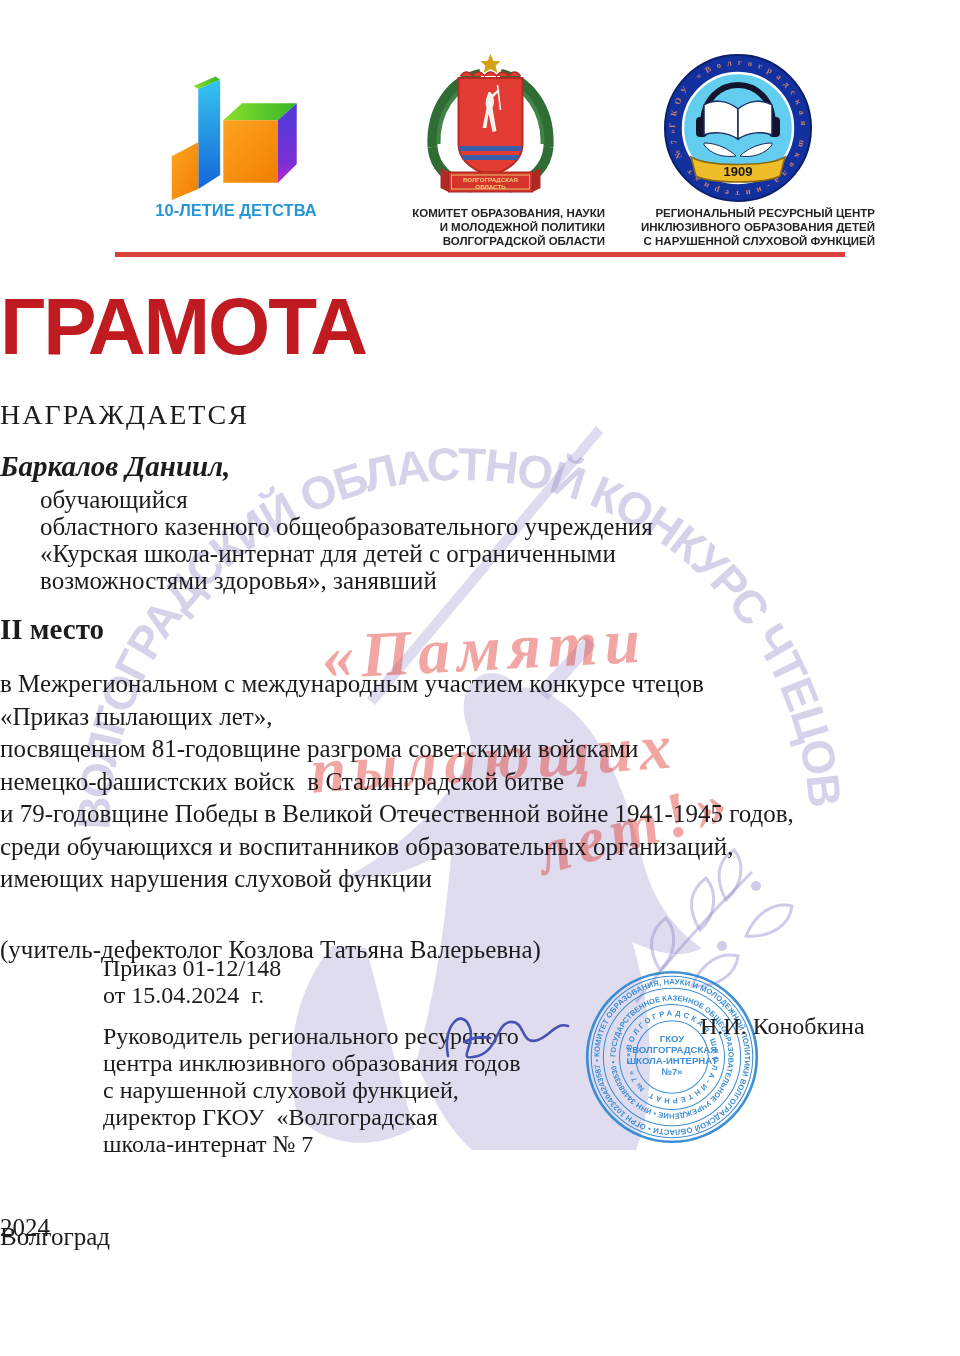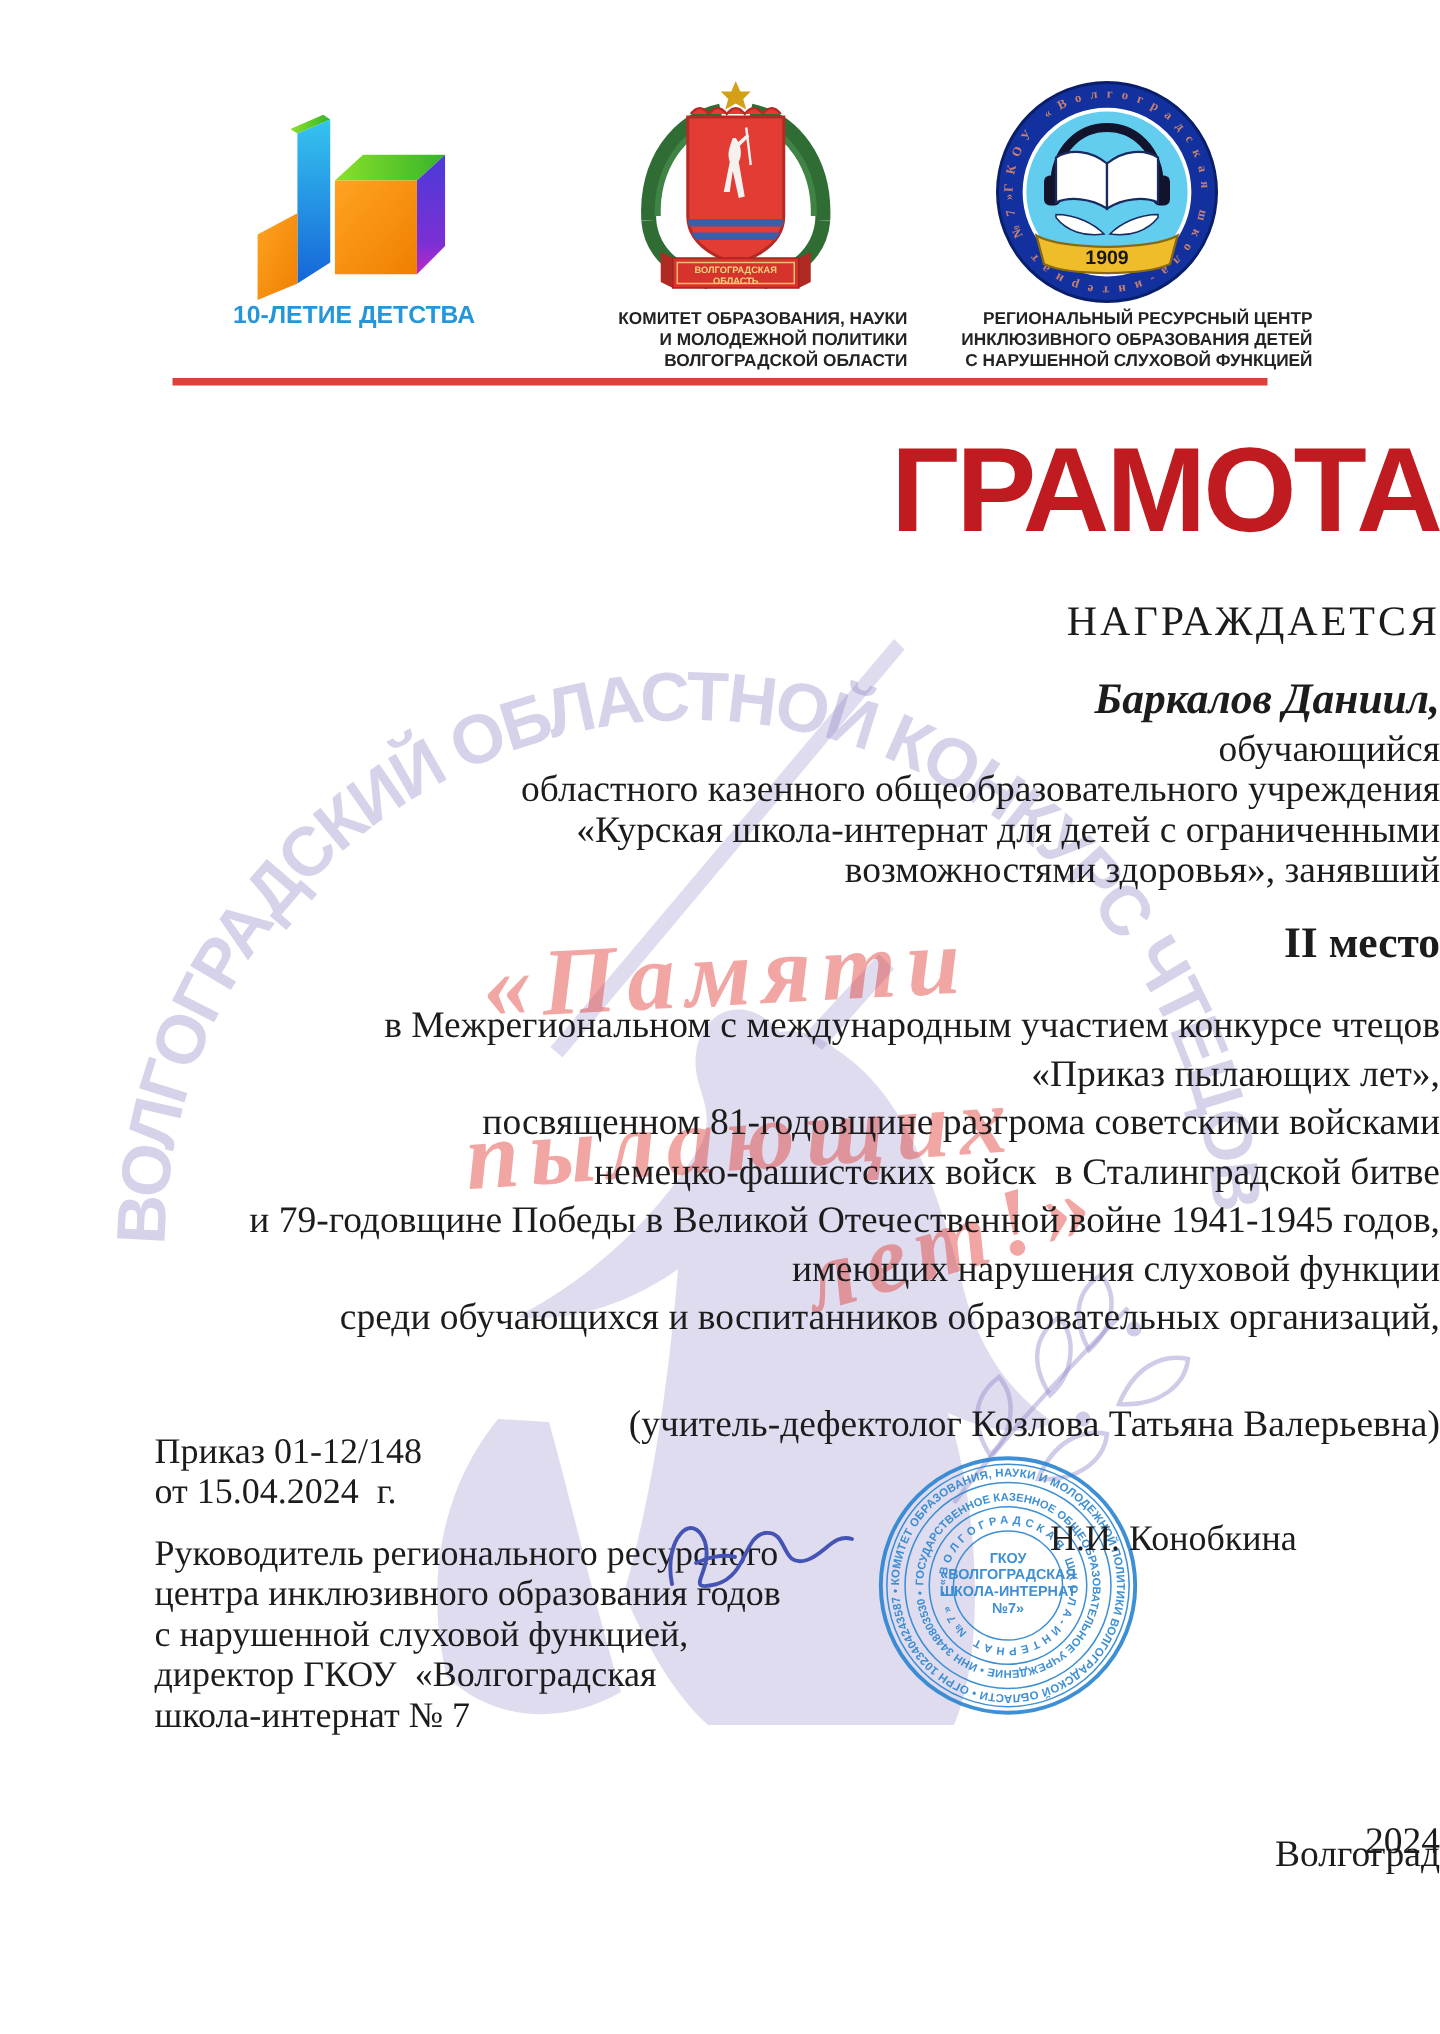--- a/index.html
+++ b/index.html
@@ -1,21 +1,21 @@
 <!DOCTYPE html>
 <html lang="ru"><head>
 <meta charset="utf-8">
 <style>
   html,body{margin:0;padding:0;}
   body{
     width:960px;height:1356px;position:relative;background:#ffffff;
     font-family:"Liberation Serif", serif;color:#1c1c1c;overflow:hidden;
   }
   .abs{position:absolute;}
-  .ctr{left:0;right:0;text-align:right;}
+  .ctr{left:0;right:0;text-align:left;}
   .pre{white-space:pre;}
   
   .logo-decade-caption{
     left:146px;top:201px;width:180px;text-align:center;
     font-family:"Liberation Sans",sans-serif;font-weight:bold;font-size:16.5px;
     color:#2796d8;letter-spacing:0px;
   }
   .logo-caption{
     font-family:"Liberation Sans",sans-serif;font-weight:bold;font-size:11.5px;
     line-height:14px;color:#232323;text-align:right;
@@ -198,22 +198,22 @@
 </div>
 
 <div class="abs ctr place pre">II место</div>
 
 <div class="abs ctr" style="top:668px;line-height:32.5px;z-index:3;">
   <div class="compline pre">в Межрегиональном с международным участием конкурсе чтецов</div>
   <div class="compline pre">«Приказ пылающих лет»,</div>
   <div class="compline pre">посвященном 81-годовщине разгрома советскими войсками</div>
   <div class="compline pre">немецко-фашистских войск  в Сталинградской битве</div>
   <div class="compline pre">и 79-годовщине Победы в Великой Отечественной войне 1941-1945 годов,</div>
+  <div class="compline pre">среди обучающихся и воспитанников образовательных организаций,</div>
   <div class="compline pre">имеющих нарушения слуховой функции</div>
-  <div class="compline pre">среди обучающихся и воспитанников образовательных организаций,</div>
 </div>
 
 <div class="abs ctr teacher pre">(учитель-дефектолог Козлова Татьяна Валерьевна)</div>
 
 <div class="abs order" style="top:955px;">
   <div class="pre">Приказ 01-12/148</div>
   <div class="pre">от 15.04.2024  г.</div>
 </div>
 
 <div class="abs position" style="top:1023px;">

